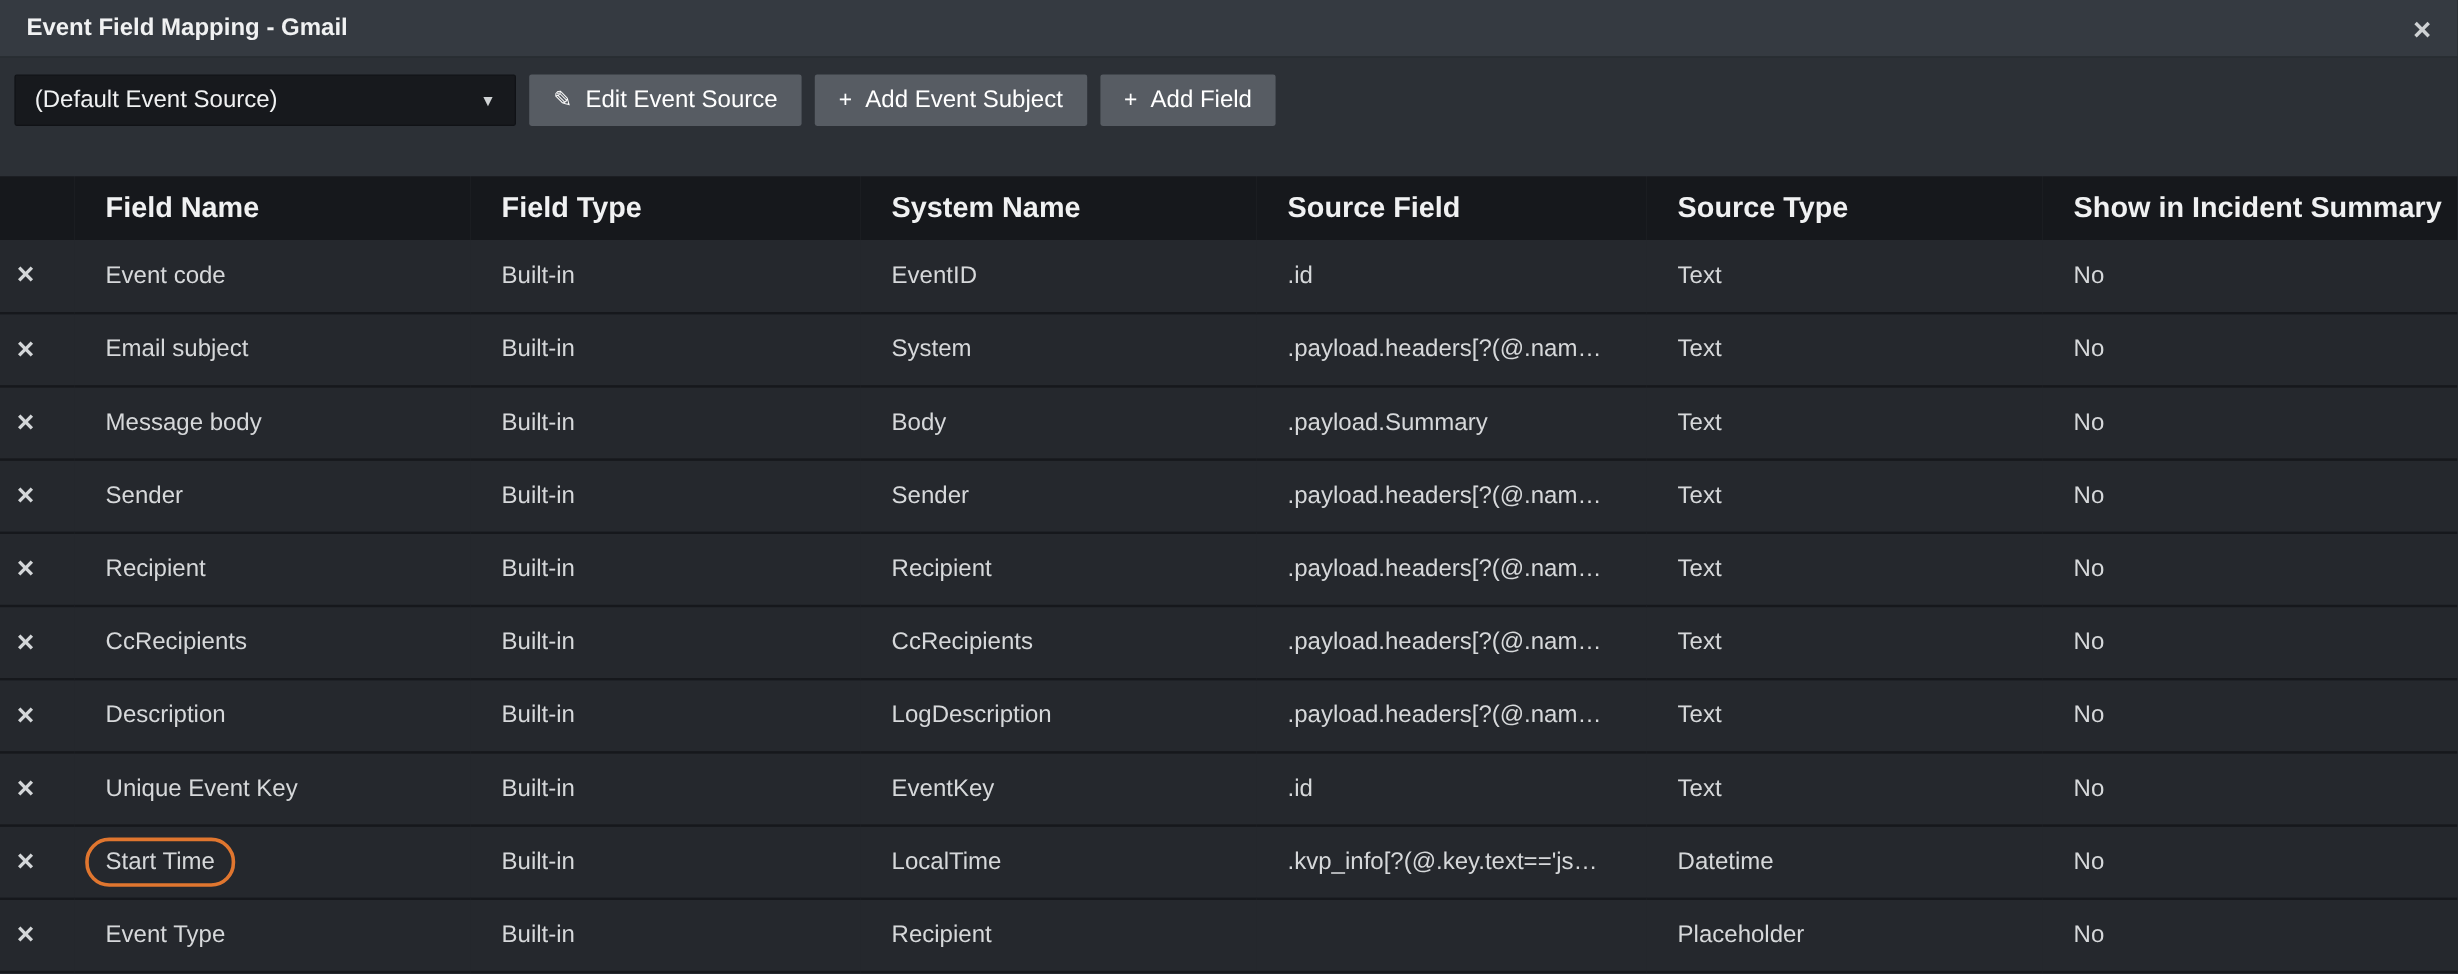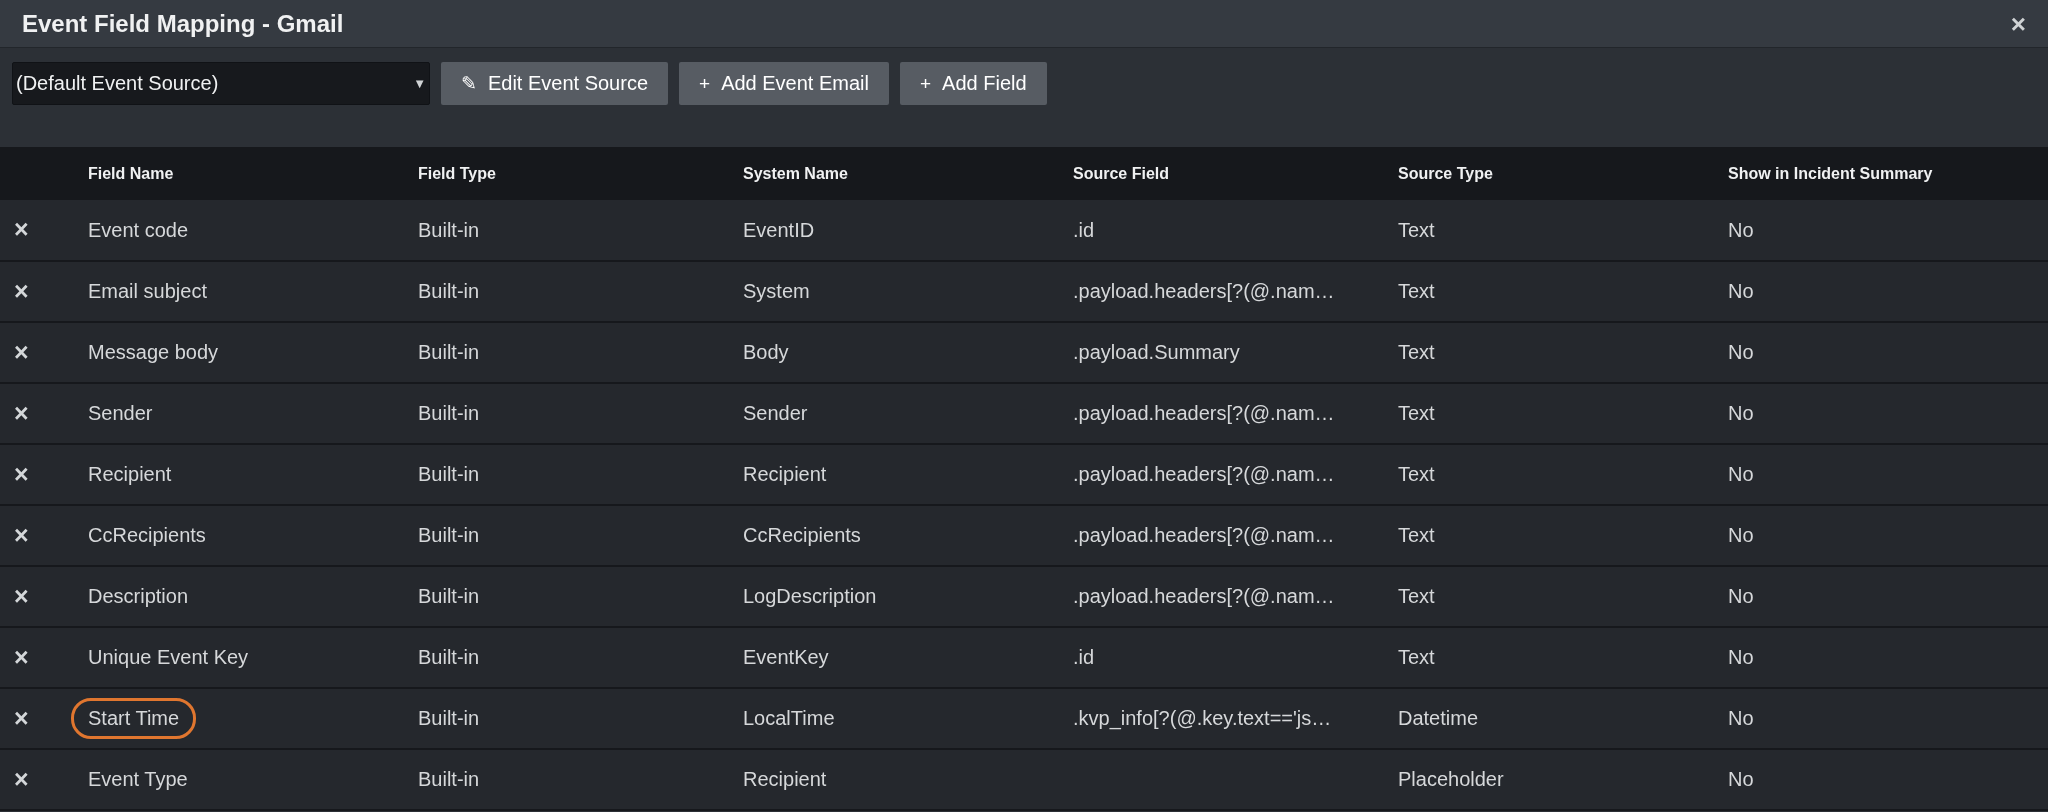--- a/index.html
+++ b/index.html
@@ -23,40 +23,40 @@
   }
   
   .titlebar{
     height:48px;
     background:var(--titlebar-bg);
     display:flex;align-items:center;
     padding:0 22px;
     border-bottom:1px solid #22262b;
   }
   .titlebar .title{
-    font-size:24px;font-weight:bold;color:var(--text-bright);
+    font-size:20px;font-weight:bold;color:var(--text-bright);
   }
   .titlebar .close{
     margin-left:auto;
     font-size:26px;line-height:1;color:#cfd2d4;
     cursor:pointer;font-weight:bold;
   }
   
   .toolbar{
     height:99px;
     background:var(--toolbar-bg);
     display:flex;align-items:flex-start;
     padding:14px 12px 0 12px;
   }
   .dropdown{
     width:418px;height:43px;
     background:var(--control-dark);
     border:1px solid #101216;
     display:flex;align-items:center;
-    padding:0 3px;
+    padding:0 16px;
     color:var(--text-bright);
     font-size:20px;
     cursor:pointer;
     border-radius:2px;
   }
   .dropdown .chev{
     margin-left:auto;font-size:13px;color:#d0d3d5;
   }
   .btn{
     height:43px;
@@ -71,21 +71,21 @@
     gap:11px;
   }
   .btn .ico{font-size:19px;line-height:1;}
   
   table{
     width:2048px;border-collapse:collapse;table-layout:fixed;
     background:var(--row-bg);
   }
   thead tr{height:53px;background:var(--thead-bg);}
   thead th{
-    text-align:left;font-size:16px;font-weight:bold;color:var(--text-bright);
+    text-align:left;font-size:24px;font-weight:bold;color:var(--text-bright);
     padding-left:26px;white-space:nowrap;overflow:hidden;
   }
   thead th:first-child{padding-left:14px;}
   tbody tr{
     height:61px;background:var(--row-bg);
     border-bottom:2px solid var(--row-border);
   }
   tbody td{
     font-size:20px;color:var(--text-cell);
     padding-left:26px;white-space:nowrap;overflow:hidden;text-overflow:ellipsis;
@@ -116,21 +116,21 @@
     <div class="dropdown">
       <span>(Default Event Source)</span>
       <span class="chev">▼</span>
     </div>
     <button class="btn">
       <span class="ico">✎</span>
       <span>Edit Event Source</span>
     </button>
     <button class="btn">
       <span class="ico">+</span>
-      <span>Add Event Email</span>
+      <span>Add Event Subject</span>
     </button>
     <button class="btn">
       <span class="ico">+</span>
       <span>Add Field</span>
     </button>
   </div>
 
   <table>
     <colgroup>
       <col style="width:62px">

